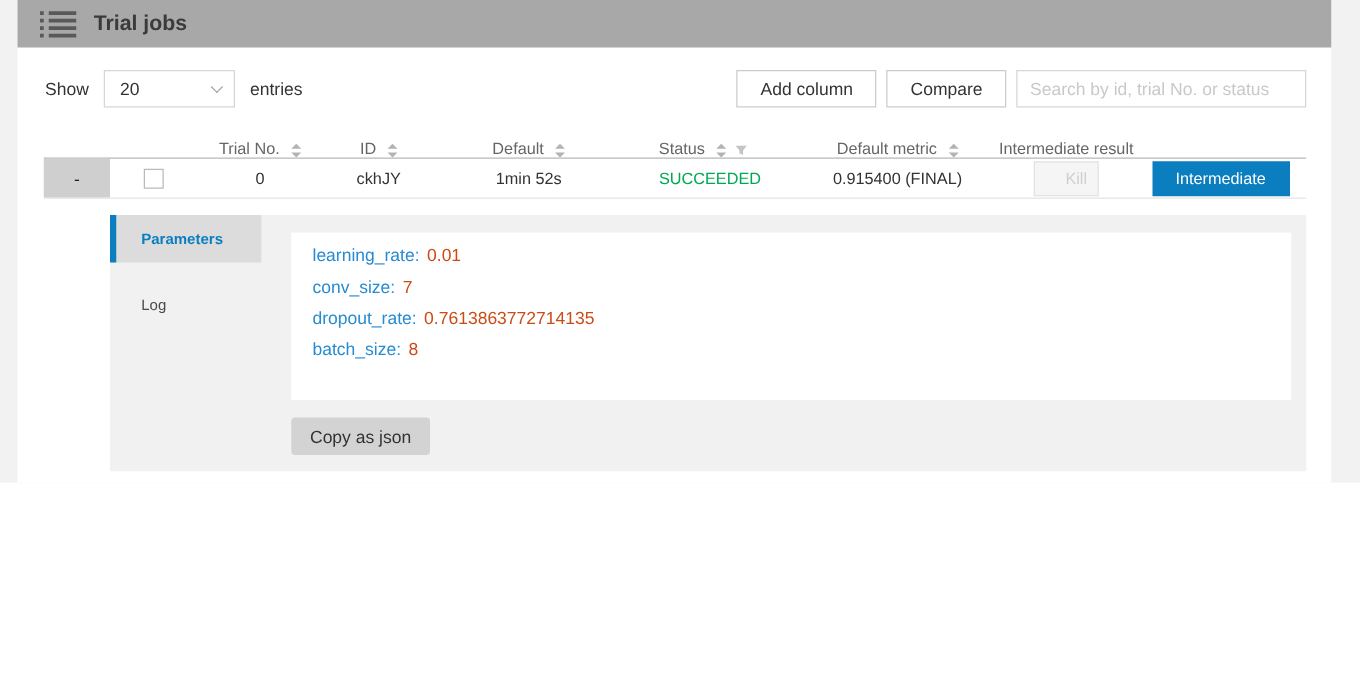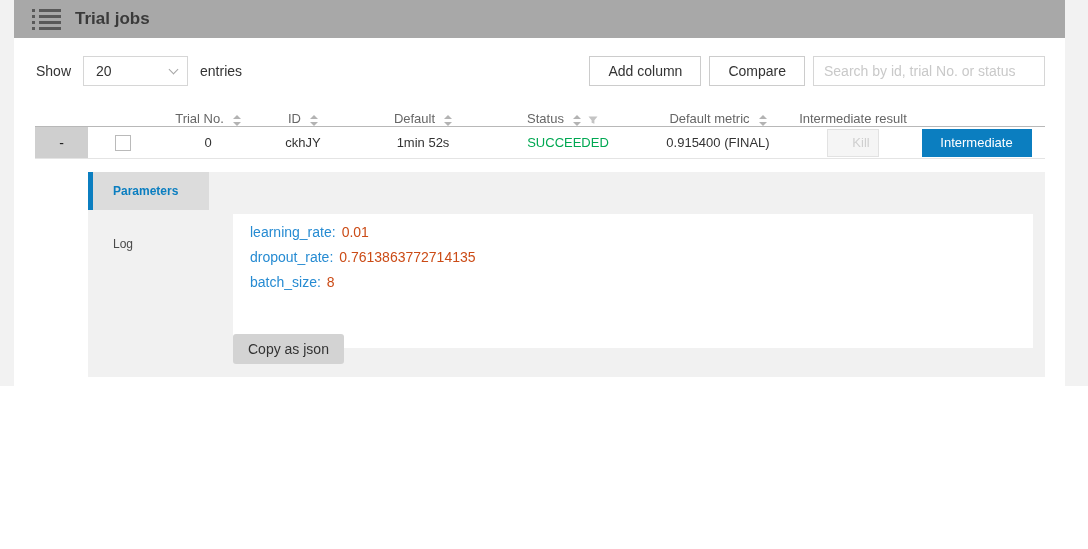--- a/index.html
+++ b/index.html
@@ -93,21 +93,21 @@
   .tab {
     height: 38px; display: flex; align-items: center; font-size: 12px; cursor: pointer;
   }
   .tab-selected {
     background: #dcdcdc; border-left: 5px solid #0b7ec0; color: #0b7ec0;
     font-weight: 700; padding-left: 20px;
   }
   .tab-normal { margin-top: 15px; padding-left: 25px; color: #4a4a4a; }
   .param-box {
     position: absolute; left: 145px; top: 14px; width: 800px; height: 134px;
-    background: #ffffff; padding: 6px 0 0 17px; overflow: hidden; margin-top: 28px;
+    background: #ffffff; padding: 6px 0 0 17px; overflow: hidden;
   }
   .param-line { line-height: 25px; font-size: 14px; }
   .param-key { color: #268bd2; }
   .param-val { color: #cb4b16; margin-left: 6px; }
   .copy-btn {
     position: absolute; left: 145px; top: 162px; height: 30px; padding: 0 15px;
     background: #d3d3d3; border: none; border-radius: 3px; font-size: 14px; color: #333;
     font-family: "Liberation Sans", sans-serif; cursor: pointer; text-align: right;
   }
 </style>
@@ -222,20 +222,23 @@
   <div class="detail">
     <div class="tab-col">
       <div class="tab tab-selected">Parameters</div>
       <div class="tab tab-normal">Log</div>
     </div>
     <div class="param-box">
       <div class="param-line">
         <span class="param-key">learning_rate:</span><span class="param-val">0.01</span>
       </div>
       <div class="param-line">
+        <span class="param-key">conv_size:</span><span class="param-val">7</span>
+      </div>
+      <div class="param-line">
         <span class="param-key">dropout_rate:</span><span class="param-val">0.7613863772714135</span>
       </div>
       <div class="param-line">
         <span class="param-key">batch_size:</span><span class="param-val">8</span>
       </div>
     </div>
     <button class="copy-btn">Copy as json</button>
   </div>
 
 </div>

